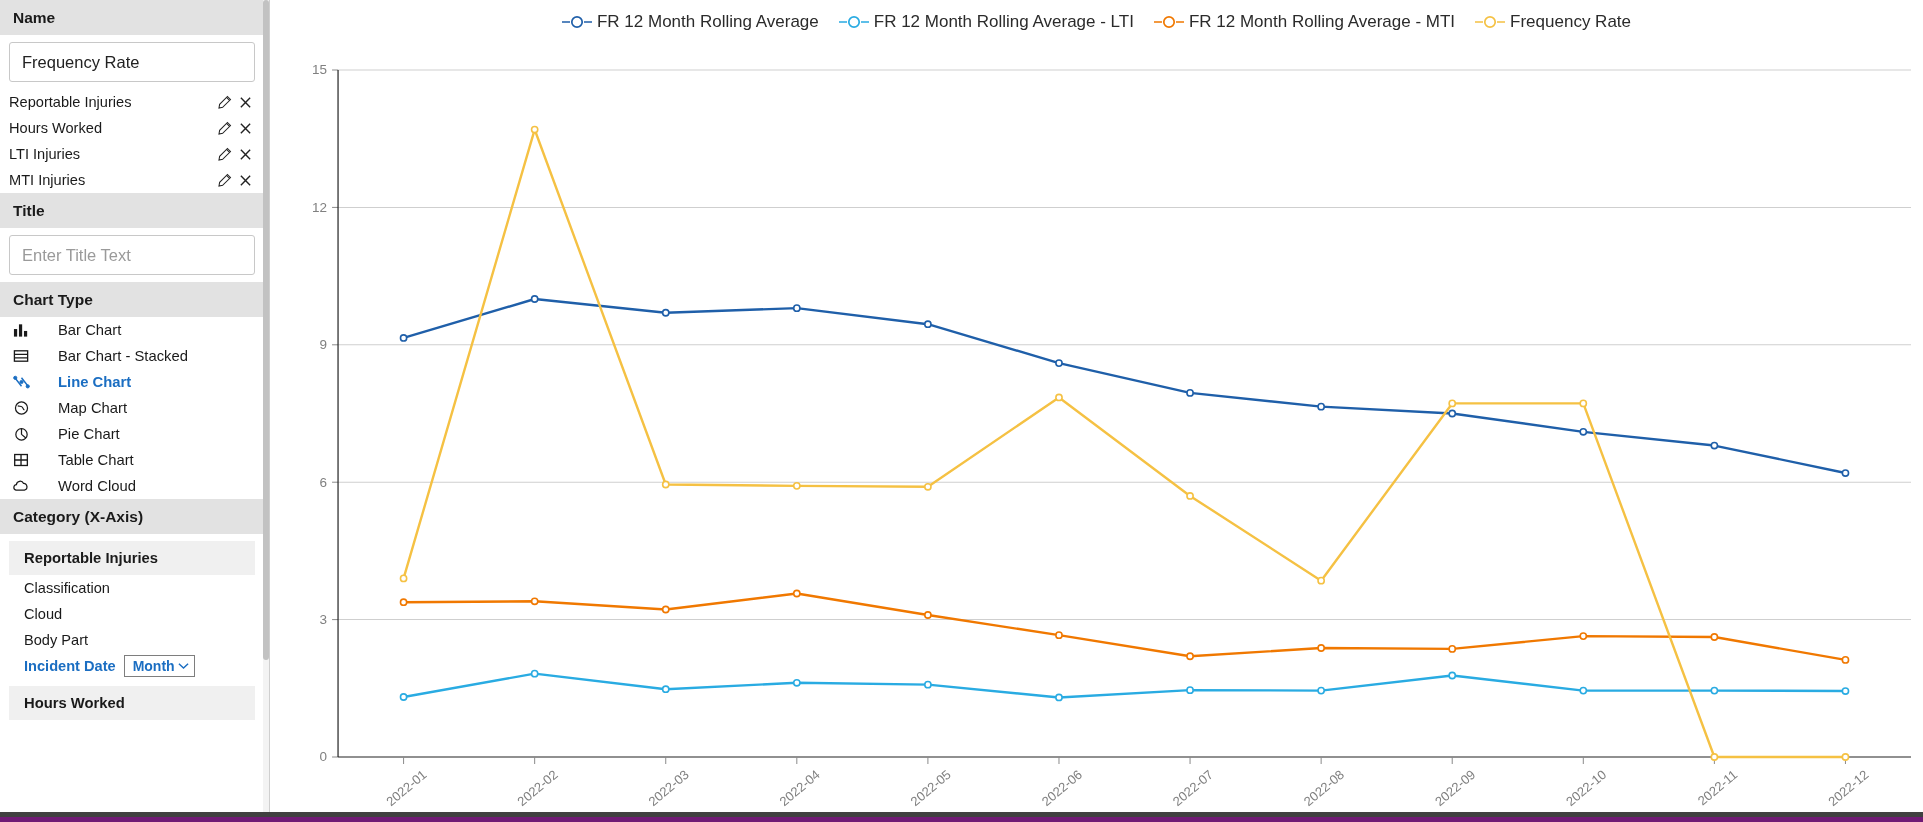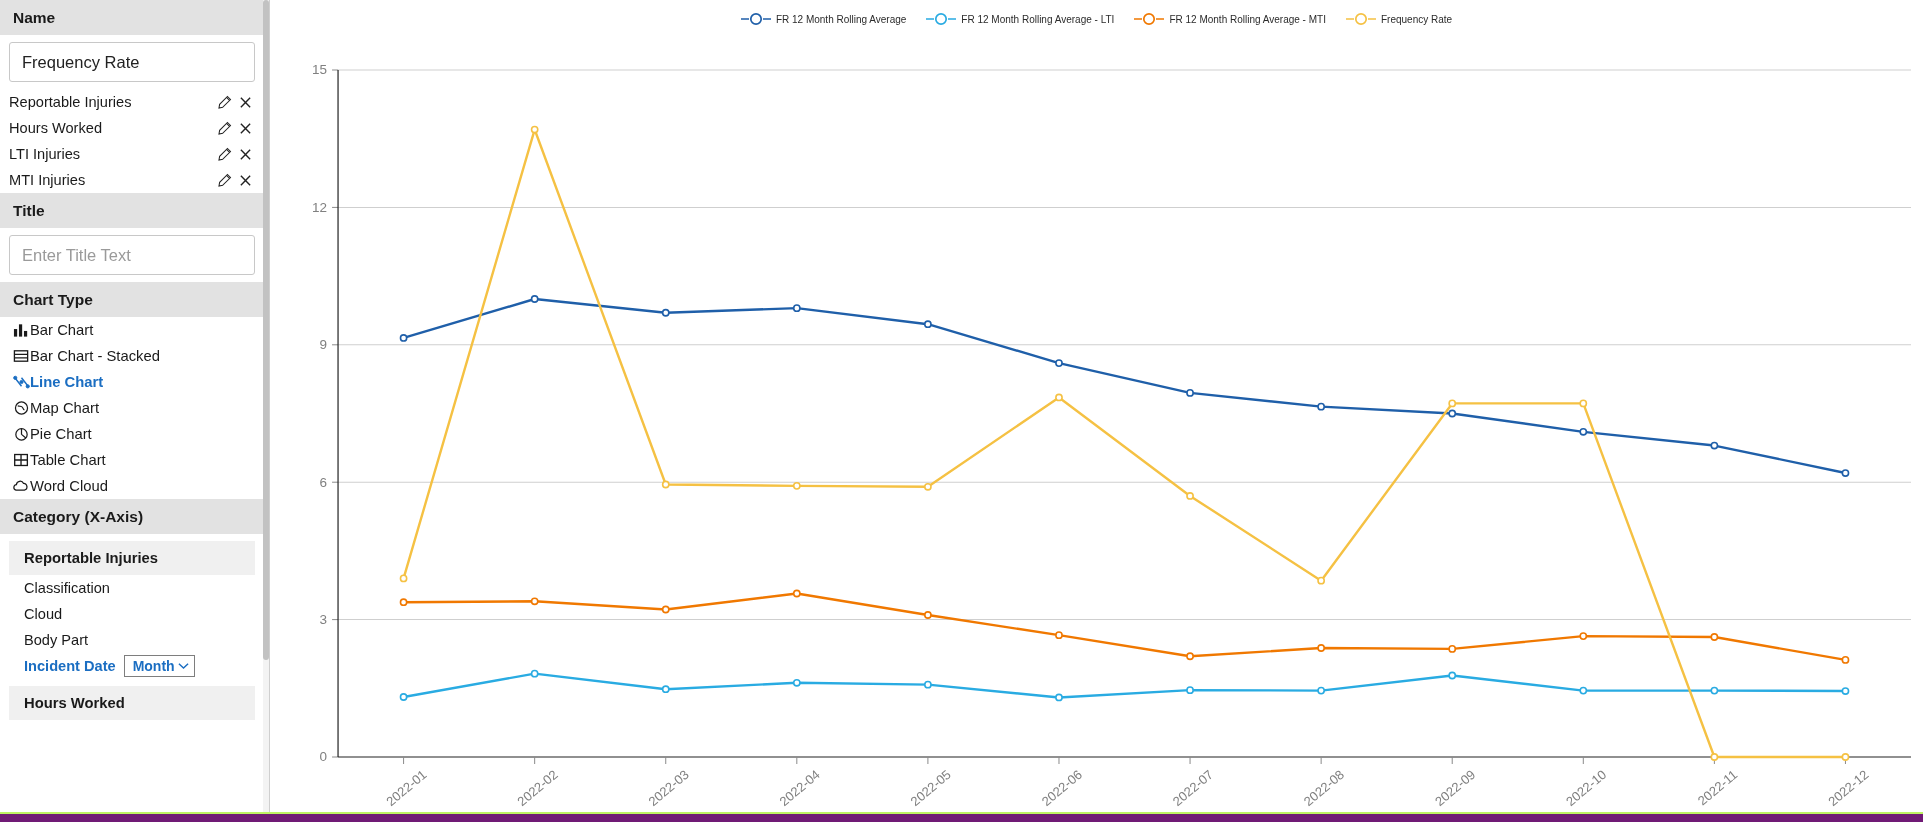--- a/index.html
+++ b/index.html
@@ -6,23 +6,23 @@
   html, body {
     margin: 0; padding: 0;
     width: 1923px; height: 822px;
     overflow: hidden;
     background: #ffffff;
     font-family: "Liberation Sans", sans-serif;
   }
   #root {
     position: relative;
     width: 1923px; height: 822px;
-    background: #bef264;
-    display: flex;
-    border-bottom: 8px solid #701a75;
+    background: #404040;
+    display: flex;
+    border-bottom: 5px solid #701a75;
   }
 
   
   #sidebar {
     position: relative;
     width: 270px;
     height: 812px;
     background: #ffffff;
     border-right: 1px solid #cfcfcf;
     overflow: hidden;
@@ -66,21 +66,21 @@
   .ds-row .ds-label { flex: 1; }
   .ds-icons { display: flex; align-items: center; gap: 7px; }
   .ico { display: inline-flex; align-items: center; justify-content: center; }
   .ct-row {
     display: flex;
     align-items: center;
     height: 26px;
     padding-left: 13px;
     font-size: 14.8px;
     color: #1a1a1a;
-    gap: 0;
+    gap: 28px;
   }
   .ct-row.active { color: #1b6ec2; font-weight: bold; }
   .ct-row.active svg { stroke: #1b6ec2; fill: #1b6ec2; }
   .cat-group {
     background: #f0f0f0;
     font-size: 14.8px;
     font-weight: bold;
     color: #1a1a1a;
     padding: 9px 0 9px 15px;
     margin: 7px 9px 0 9px;
@@ -130,21 +130,21 @@
     height: 812px;
     background: #ffffff;
   }
   #legend {
     position: absolute;
     top: 12px; left: 0; right: 0;
     display: flex;
     justify-content: center;
     align-items: flex-start;
     gap: 20px;
-    font-size: 10px;
+    font-size: 17px;
     color: #2b2b2b;
   }
   .lg-item { display: inline-flex; align-items: center; gap: 5px; cursor: pointer; }
   #plot {
     position: absolute;
     left: 0; top: 0;
     width: 100%; height: 812px;
   }
   .axis-label-y {
     fill: #808080;

